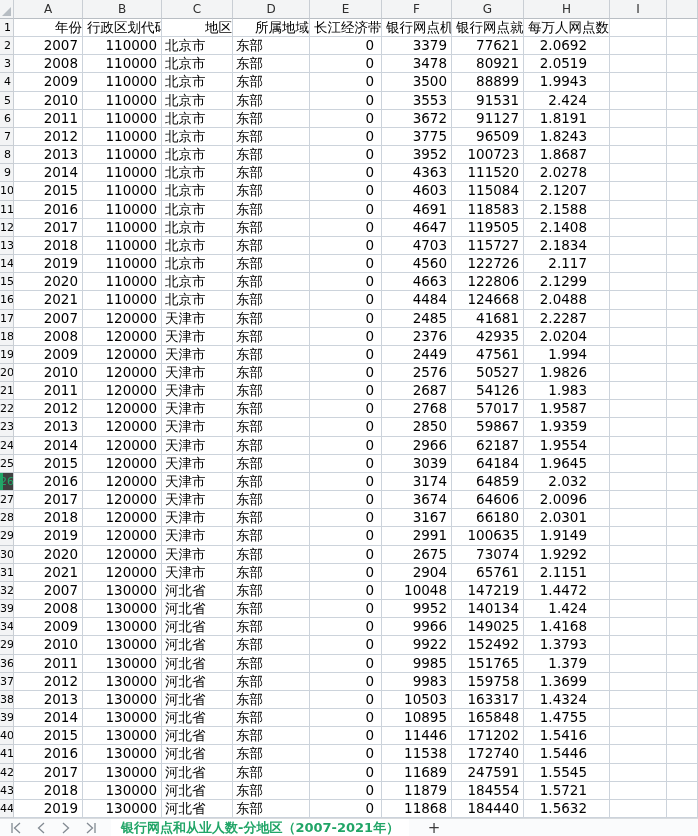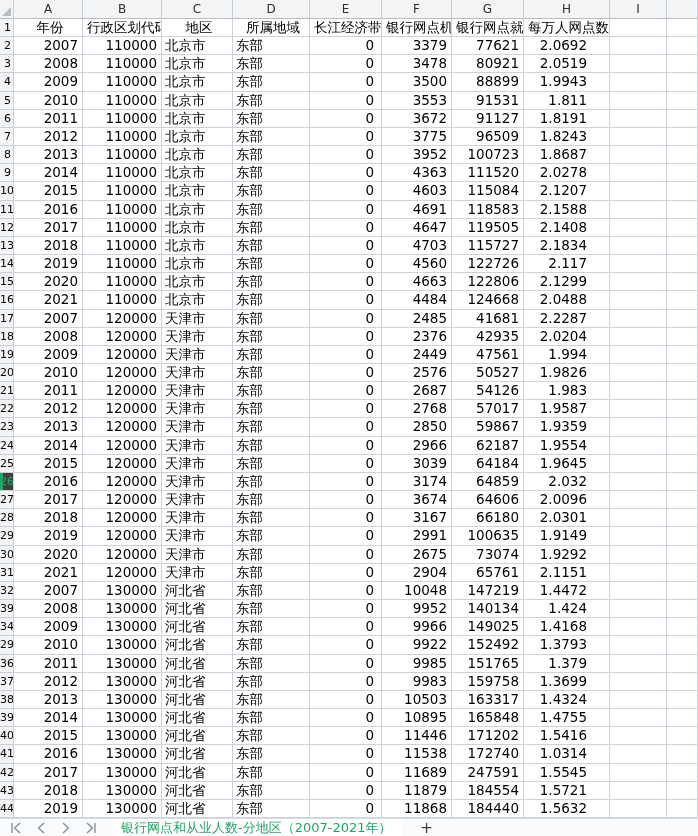--- a/index.html
+++ b/index.html
@@ -22,30 +22,30 @@
   .row > div { border-right:1px solid #ccd3db; border-bottom:1px solid #ccd3db;
                font-size:13.5px; line-height:17px; color:#000; overflow:hidden; white-space:nowrap; }
   .rownum { background:#f3f4f5; border-right:1px solid #c9ced4 !important; border-bottom:1px solid #c9ced4 !important;
             font-size:11px !important; color:#444; text-align:right; padding-right:2px; position:relative; line-height:17px; }
   .rownum.selected { color:#21a567; background:#404040; }
   .rownum.selected::before { content:""; position:absolute; left:0; top:0; bottom:0; width:3px; background:#21a567; }
   .num { text-align:right; padding-right:4px; }
   .pad-e { padding-right:7px; }
   .pad-h { padding-right:22px; }
   .txt { text-align:left; padding-left:3px; }
-  .hdrcell { text-align:center; padding-left:4px; }
+  .hdrcell { text-align:right; padding-left:4px; }
 
   
   .tabbar { height:18px; flex:0 0 18px; background:#fafbfc; border-top:1px solid #d8dbde;
             display:flex; align-items:center; }
   .navs { display:flex; align-items:center; padding-left:3px; }
   .navbtn { width:25px; height:16px; display:flex; align-items:center; justify-content:center; }
   .navbtn svg { display:block; }
   .sheettab { margin-left:8px; padding:0 10px; height:18px; line-height:17px; background:#fff;
-              font-size:13px; font-weight:normal; color:#21a567; white-space:nowrap; }
+              font-size:13px; font-weight:bold; color:#21a567; white-space:nowrap; }
   .addbtn { margin-left:14px; width:22px; text-align:center; font-size:15px; color:#3c3c3c; line-height:16px; }
 </style>
 </head>
 <body>
 
 <div class="sheet">
 
   <div class="colhdr">
     <div class="corner">
       <span class="tri"></span>
@@ -119,21 +119,21 @@
       </div>
       <div class="row">
         <div class="rownum">5</div>
         <div class="num">2010</div>
         <div class="num">110000</div>
         <div class="txt">北京市</div>
         <div class="txt">东部</div>
         <div class="num pad-e">0</div>
         <div class="num">3553</div>
         <div class="num">91531</div>
-        <div class="num pad-h">1.811</div>
+        <div class="num pad-h">2.424</div>
         <div></div>
         <div></div>
       </div>
       <div class="row">
         <div class="rownum">6</div>
         <div class="num">2011</div>
         <div class="num">110000</div>
         <div class="txt">北京市</div>
         <div class="txt">东部</div>
         <div class="num pad-e">0</div>
@@ -587,21 +587,21 @@
       </div>
       <div class="row">
         <div class="rownum">41</div>
         <div class="num">2016</div>
         <div class="num">130000</div>
         <div class="txt">河北省</div>
         <div class="txt">东部</div>
         <div class="num pad-e">0</div>
         <div class="num">11538</div>
         <div class="num">172740</div>
-        <div class="num pad-h">1.0314</div>
+        <div class="num pad-h">1.5446</div>
         <div></div>
         <div></div>
       </div>
       <div class="row">
         <div class="rownum">42</div>
         <div class="num">2017</div>
         <div class="num">130000</div>
         <div class="txt">河北省</div>
         <div class="txt">东部</div>
         <div class="num pad-e">0</div>

